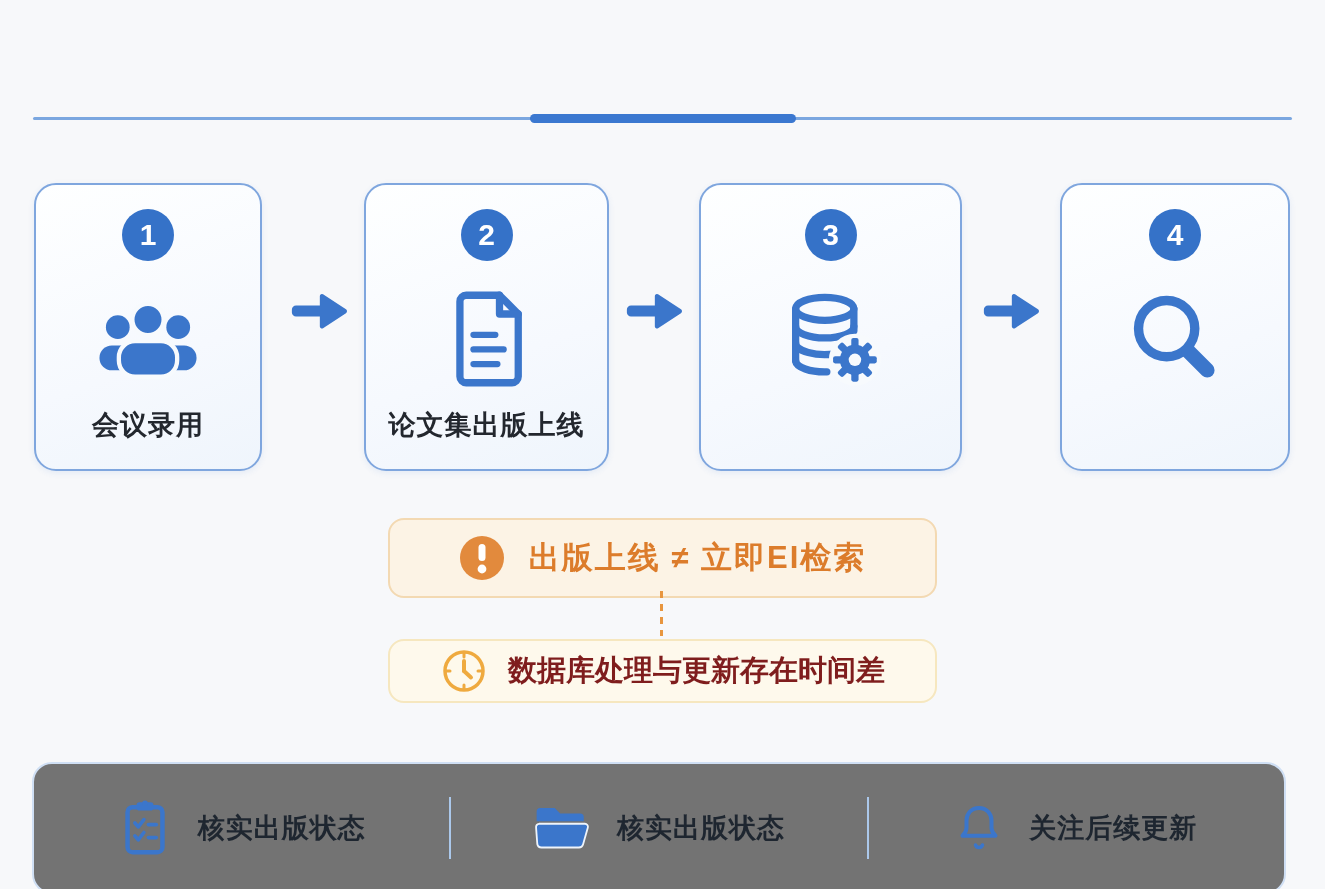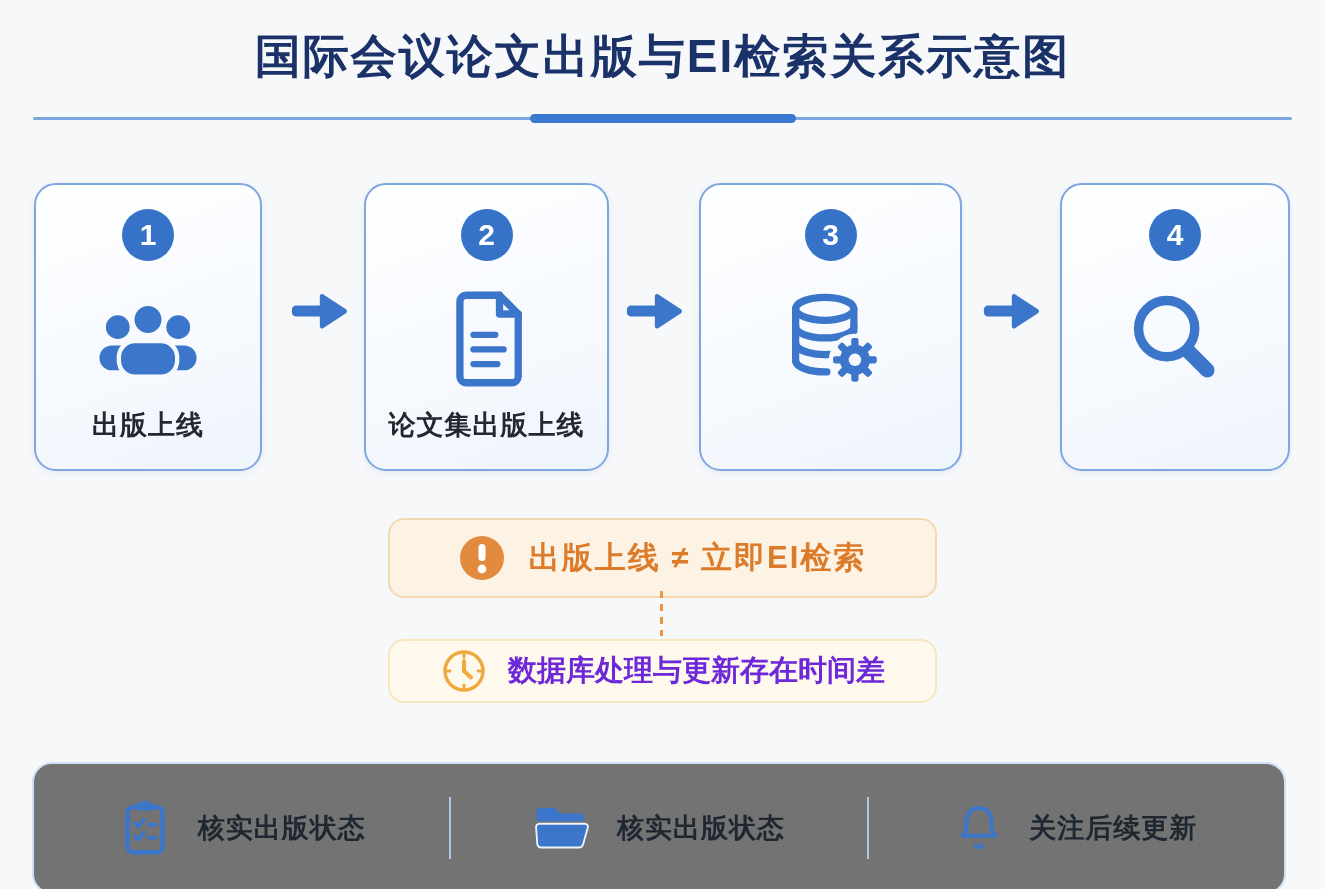--- a/index.html
+++ b/index.html
@@ -65,21 +65,21 @@
   .dash-connector {
     position:absolute; left:660px; top:591px; width:3px; height:45px;
     background:repeating-linear-gradient(180deg,#e8963f 0 7px,transparent 7px 13px);
   }
   .note-card {
     position:absolute; left:388px; top:639px; width:549px; height:64px;
     background:#fef9ec; border:2px solid #f6e7bf; border-radius:16px;
     display:flex; align-items:center; justify-content:center; gap:20px;
   }
   .note-text {
-    font-size:29px; font-weight:600; color:#6d28d9; white-space:nowrap;
+    font-size:29px; font-weight:600; color:#7f1d1d; white-space:nowrap;
   }
   
   .footer-bar {
     position:absolute; left:32px; top:762px; width:1254px; height:132px;
     background:#737373; border:2px solid #cfdff4; border-radius:20px;
     display:flex; align-items:center;
   }
   .footer-item {
     flex:1; display:flex; align-items:center; justify-content:center; gap:26px;
   }
@@ -88,21 +88,20 @@
     letter-spacing:1px;
   }
   .footer-divider { width:2px; height:62px; background:#abc8eb; }
   .icon { display:inline-flex; align-items:center; justify-content:center; }
 </style>
 </head>
 <body>
 
 <div id="canvas">
 
-  <div class="page-title">国际会议论文出版与EI检索关系示意图</div>
 
   <div class="divider">
     <span class="divider-thick"></span>
   </div>
 
   <div class="step-box" id="step1">
     <div class="step-badge">1</div>
     <div class="step-icon-wrap">
       <span class="icon">
         <svg width="104" height="82" viewBox="0 0 96 76">
@@ -110,21 +109,21 @@
             <circle cx="20" cy="27" r="11"></circle>
             <circle cx="76" cy="27" r="11"></circle>
             <rect x="3" y="44" width="32" height="23" rx="11.5"></rect>
             <rect x="61" y="44" width="32" height="23" rx="11.5"></rect>
             <circle cx="48" cy="20" r="14.5" stroke="#f7fafd" stroke-width="4"></circle>
             <rect x="21" y="40" width="54" height="33" rx="15" stroke="#f7fafd" stroke-width="4"></rect>
           </g>
         </svg>
       </span>
     </div>
-    <div class="step-label">出版上线</div>
+    <div class="step-label">会议录用</div>
   </div>
 
   <span class="flow-arrow icon" id="arrow1">
     <svg width="62" height="44" viewBox="0 0 64 48">
       <path d="M8 18 h26 v-10.5 a2.2 2.2 0 0 1 3.5 -1.7 l25 16.3 a2.6 2.6 0 0 1 0 4.3 l-25 16.3 a2.2 2.2 0 0 1 -3.5 -1.7 V30 H8 a4.5 4.5 0 0 1 -4.5 -4.5 v-3 A4.5 4.5 0 0 1 8 18 z" fill="#3b76cb"></path>
     </svg>
   </span>
 
   <div class="step-box" id="step2">
     <div class="step-badge">2</div>

